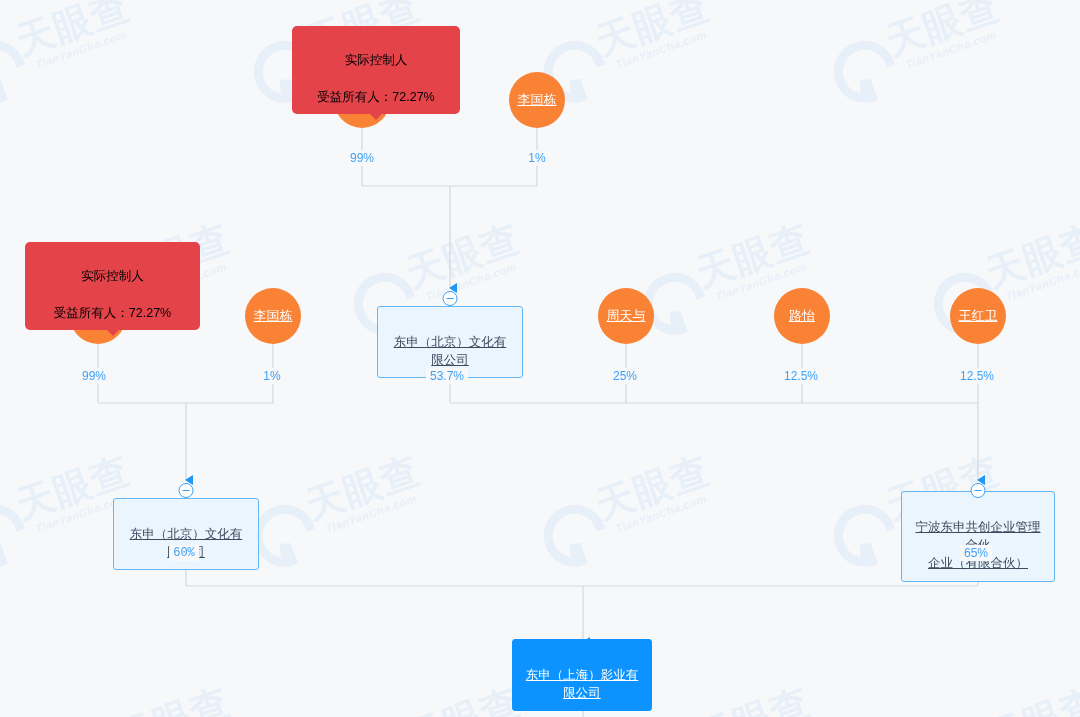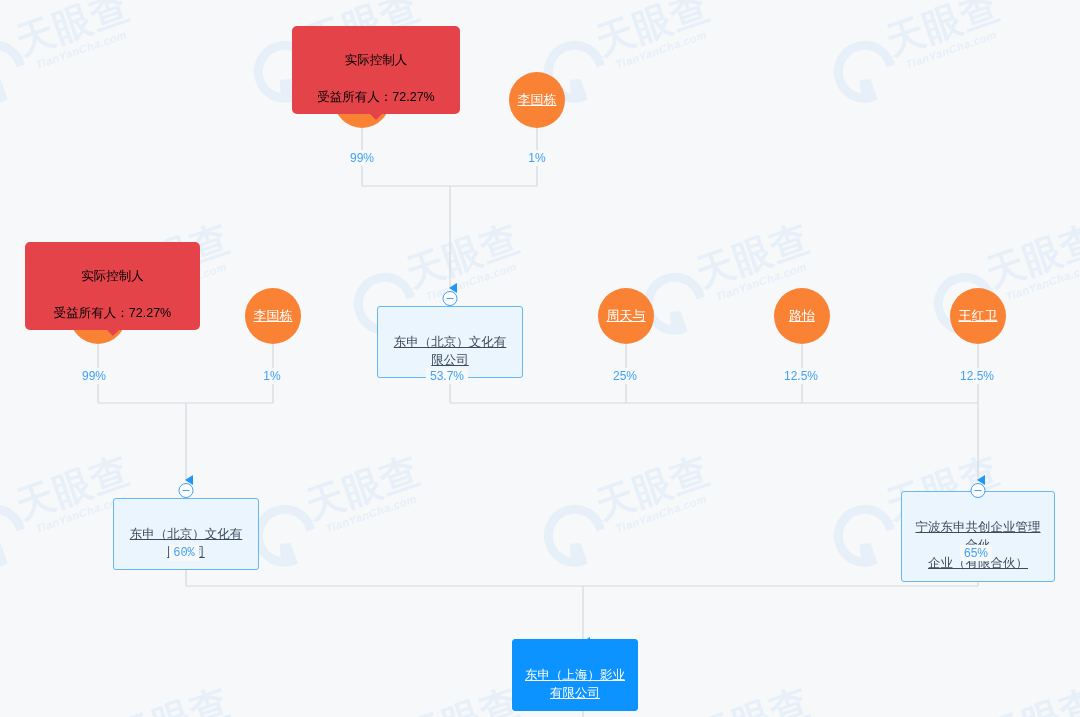--- a/index.html
+++ b/index.html
@@ -377,18 +377,18 @@
 
     <div class="collapse" style="left:978px; top:483px;"></div>
     <div class="node company" style="left:901px; top:491px; width:154px;">
       <span>宁波东申共创企业管理合伙
 企业（有限合伙）</span>
     </div>
 
     <div class="pct" style="left:184px; top:553px;font-family:Liberation Mono, monospace;">60%</div>
     <div class="pct" style="left:976px; top:553px;">65%</div>
 
-    <div class="node company primary" style="left:512px; top:639px; width:126px;">
+    <div class="node company primary" style="left:512px; top:639px; width:140px;">
       <span>东申（上海）影业有限公司</span>
     </div>
 
   </div>
 </div>
 
 </body></html>

